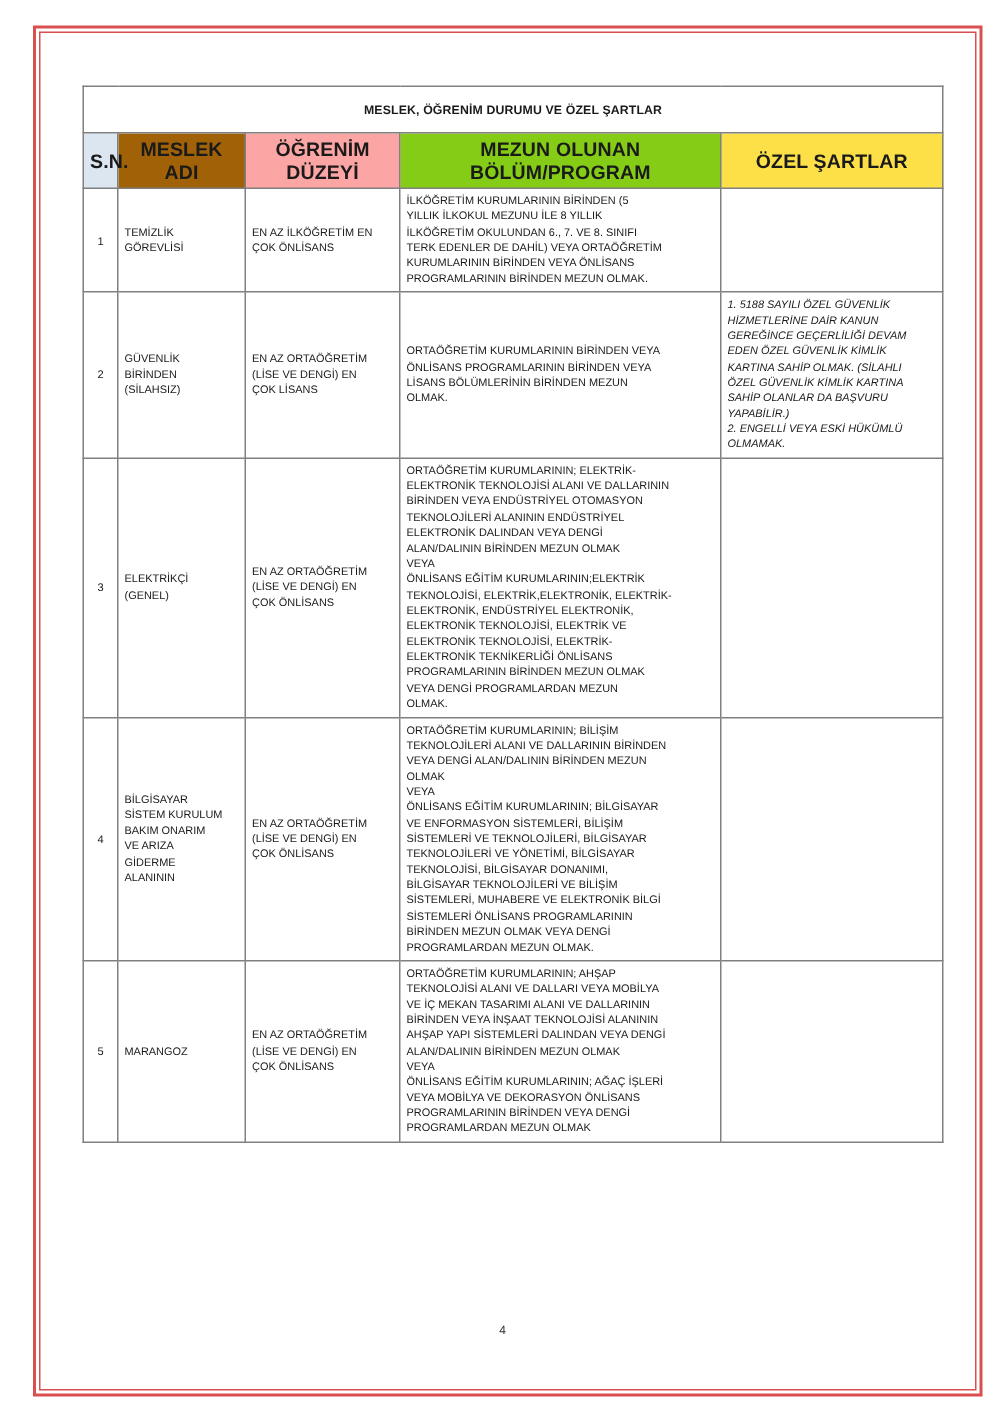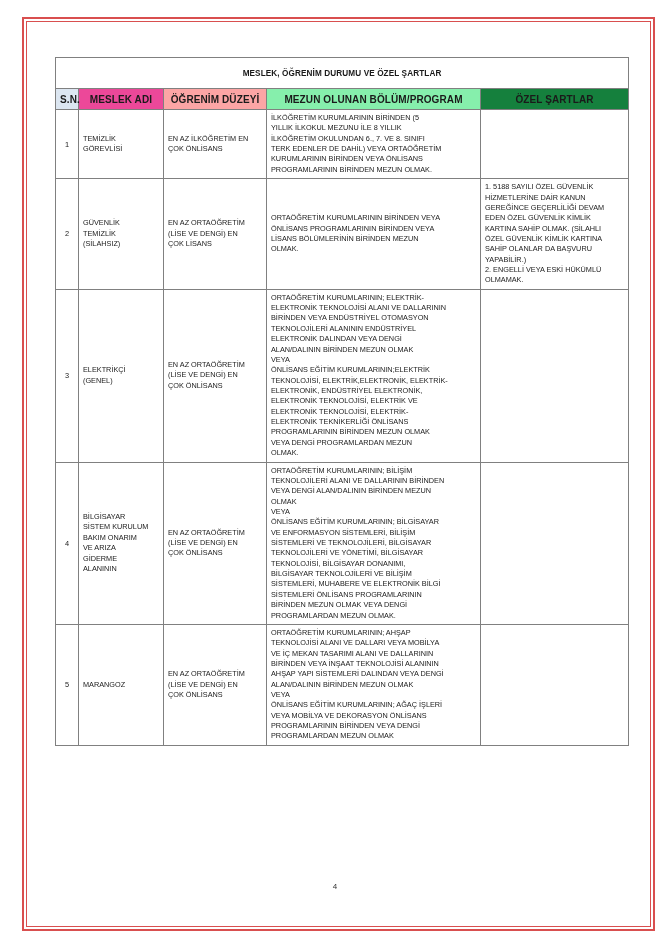--- a/index.html
+++ b/index.html
@@ -67,21 +67,21 @@
     text-align: center;
     font-size: 8.2px;
     font-weight: bold;
     letter-spacing: 0.1px;
     height: 31px;
     background: #ffffff;
   }
 
   thead th {
     background: #dce6f1;
-    font-size: 10px;
+    font-size: 13px;
     font-weight: bold;
     text-align: center;
     height: 21px;
     letter-spacing: 0.1px;
   }
 
   td.c-sn {
     text-align: center;
     font-size: 7.4px;
   }
@@ -132,54 +132,54 @@
       <col class="w-duz">
       <col class="w-mez">
       <col class="w-ozel">
     </colgroup>
     <thead>
       <tr>
         <th class="title-cell" colspan="5" style="border-color: rgb(128, 128, 128);">MESLEK, ÖĞRENİM DURUMU VE ÖZEL ŞARTLAR</th>
       </tr>
       <tr>
         <th style="background: rgb(220, 230, 241); border-color: rgb(128, 128, 128);">S.N.</th>
-        <th style="background: #ec4899; border-color: rgb(128, 128, 128);">MESLEK ADI</th>
+        <th style="background: #a16207; border-color: rgb(128, 128, 128);">MESLEK ADI</th>
         <th style="background: #fca5a5; border-color: rgb(128, 128, 128);">ÖĞRENİM DÜZEYİ</th>
-        <th style="background: #86efac; border-color: rgb(128, 128, 128);">MEZUN OLUNAN BÖLÜM/PROGRAM</th>
-        <th style="background: #15803d; border-color: rgb(128, 128, 128);">ÖZEL ŞARTLAR</th>
+        <th style="background: #84cc16; border-color: rgb(128, 128, 128);">MEZUN OLUNAN BÖLÜM/PROGRAM</th>
+        <th style="background: #fde047; border-color: rgb(128, 128, 128);">ÖZEL ŞARTLAR</th>
       </tr>
     </thead>
     <tbody id="table-body">
         <tr>
           <td class="c-sn" style="border-color: rgb(128, 128, 128);"><span class="cell-text">1</span></td>
           <td class="c-meslek" style="border-color: rgb(128, 128, 128);"><span class="cell-text">TEMİZLİK
 GÖREVLİSİ</span></td>
           <td class="c-duzey" style="border-color: rgb(128, 128, 128);"><span class="cell-text">EN AZ İLKÖĞRETİM EN
 ÇOK ÖNLİSANS</span></td>
           <td class="c-mezun" style="border-color: rgb(128, 128, 128); margin-top: 29px;"><span class="cell-text">İLKÖĞRETİM KURUMLARININ BİRİNDEN (5
 YILLIK İLKOKUL MEZUNU İLE 8 YILLIK
 İLKÖĞRETİM OKULUNDAN 6., 7. VE 8. SINIFI
 TERK EDENLER DE DAHİL) VEYA ORTAÖĞRETİM
 KURUMLARININ BİRİNDEN VEYA ÖNLİSANS
 PROGRAMLARININ BİRİNDEN MEZUN OLMAK.</span></td>
           <td class="c-ozel" style="border-color: rgb(128, 128, 128);"><span class="cell-text"></span></td>
         </tr>
         <tr>
           <td class="c-sn" style="border-color: rgb(128, 128, 128);"><span class="cell-text">2</span></td>
           <td class="c-meslek" style="border-color: rgb(128, 128, 128);"><span class="cell-text">GÜVENLİK
-TEMİZLİK
+BİRİNDEN
 (SİLAHSIZ)</span></td>
           <td class="c-duzey" style="border-color: rgb(128, 128, 128);"><span class="cell-text">EN AZ ORTAÖĞRETİM
 (LİSE VE DENGİ) EN
 ÇOK LİSANS</span></td>
           <td class="c-mezun" style="border-color: rgb(128, 128, 128);"><span class="cell-text">ORTAÖĞRETİM KURUMLARININ BİRİNDEN VEYA
 ÖNLİSANS PROGRAMLARININ BİRİNDEN VEYA
 LİSANS BÖLÜMLERİNİN BİRİNDEN MEZUN
 OLMAK.</span></td>
-          <td class="c-ozel" style="border-color: rgb(128, 128, 128);"><span class="cell-text">1. 5188 SAYILI ÖZEL GÜVENLİK
+          <td class="c-ozel" style="border-color: rgb(128, 128, 128); font-style: italic;"><span class="cell-text">1. 5188 SAYILI ÖZEL GÜVENLİK
 HİZMETLERİNE DAİR KANUN
 GEREĞİNCE GEÇERLİLİĞİ DEVAM
 EDEN ÖZEL GÜVENLİK KİMLİK
 KARTINA SAHİP OLMAK. (SİLAHLI
 ÖZEL GÜVENLİK KİMLİK KARTINA
 SAHİP OLANLAR DA BAŞVURU
 YAPABİLİR.)
 2. ENGELLİ VEYA ESKİ HÜKÜMLÜ
 OLMAMAK.</span></td>
         </tr>

